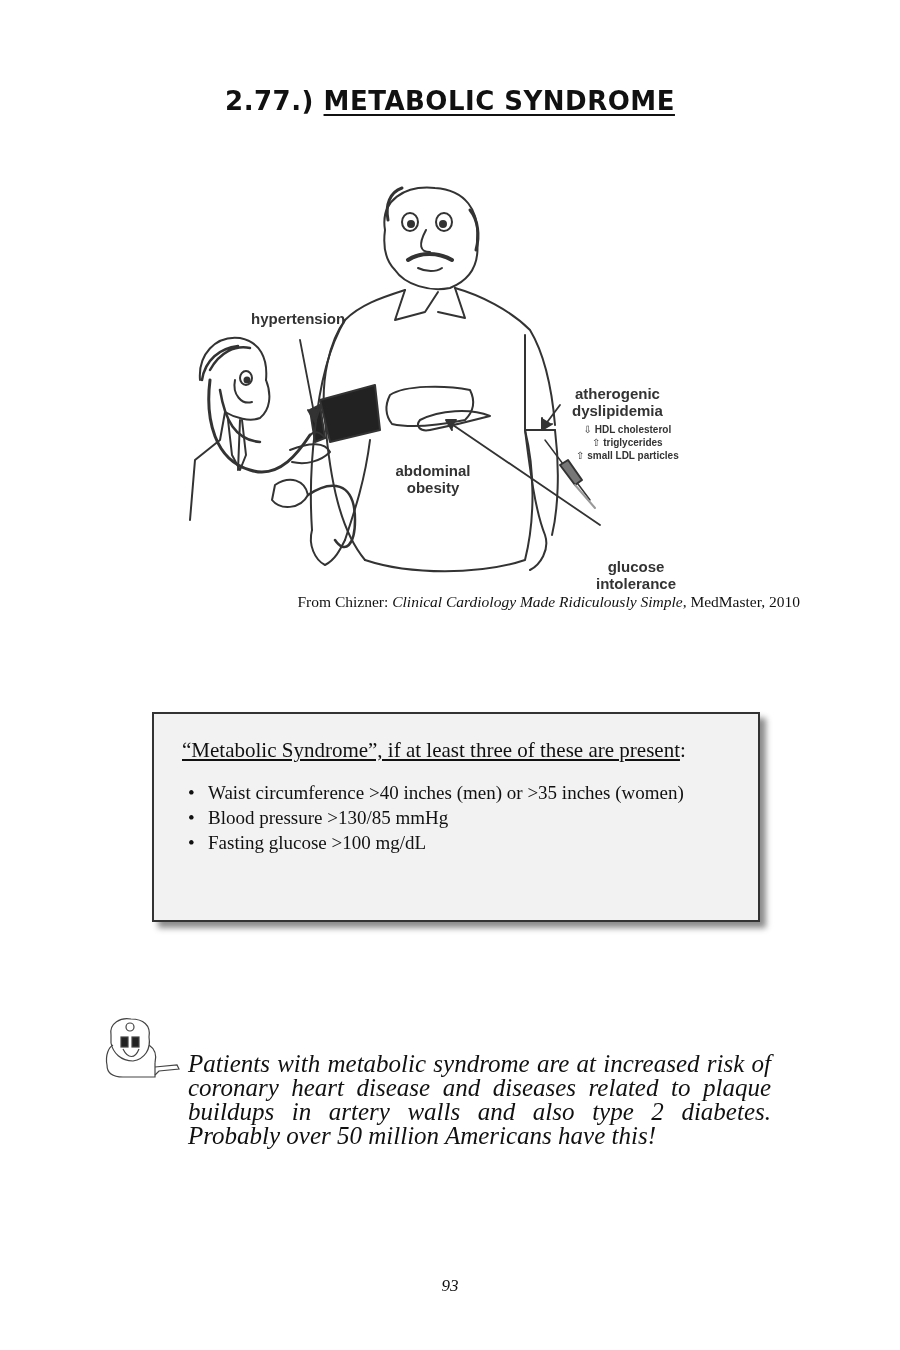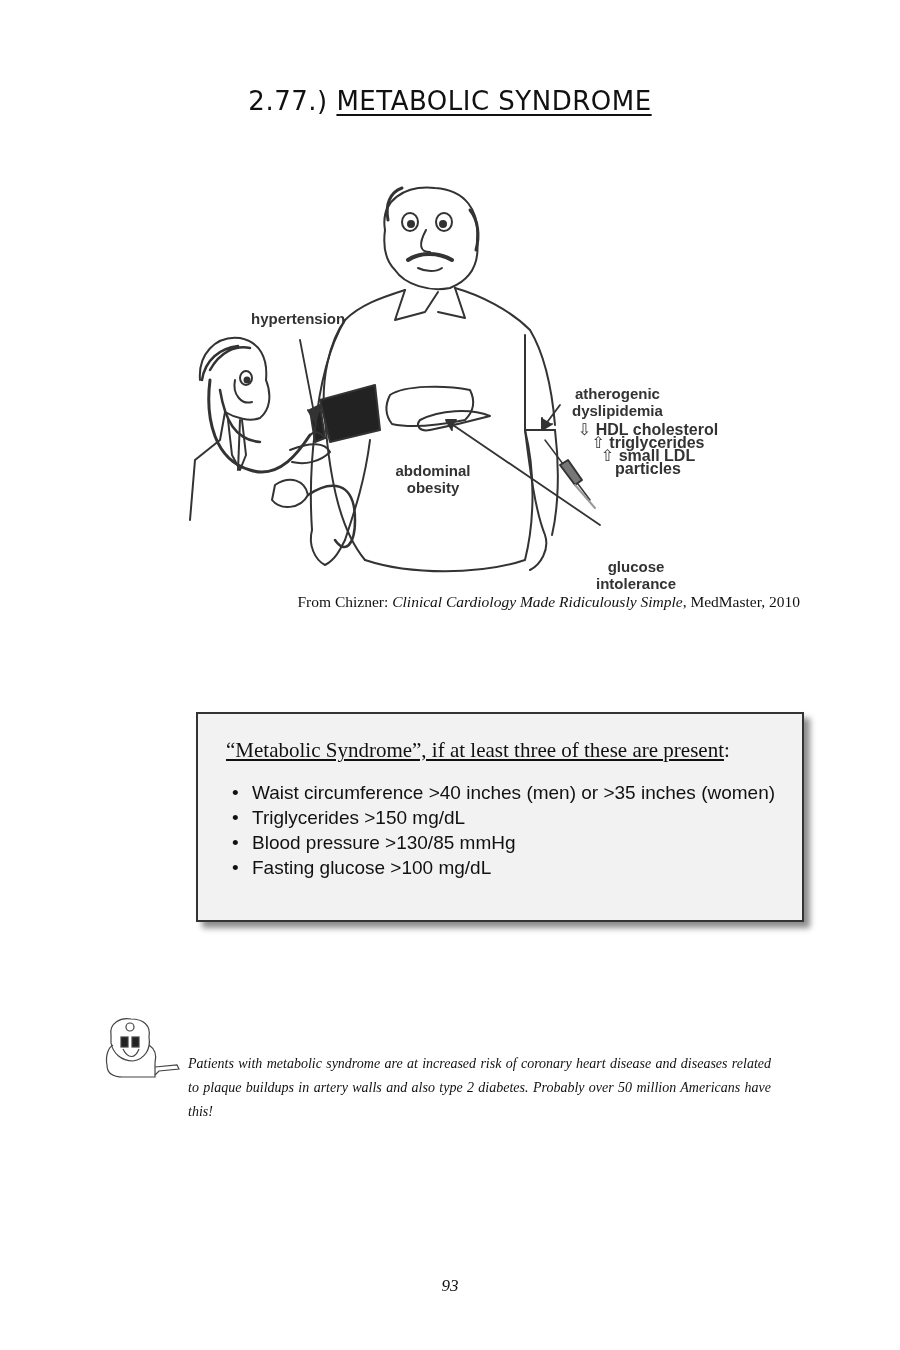--- a/index.html
+++ b/index.html
@@ -1,28 +1,28 @@
 <!DOCTYPE html>
 <html><head>
 <meta charset="utf-8">
 <style>
   html, body { margin: 0; padding: 0; }
   body { width: 900px; height: 1350px; background: #ffffff; position: relative; overflow: hidden; color: #111; }
-  .title { position: absolute; top: 86px; left: 0; width: 900px; text-align: center; font-family: "DejaVu Sans", sans-serif; font-weight: normal; font-size: 26px; letter-spacing: 0.5px; }
+  .title { position: absolute; top: 86px; left: 0; width: 900px; text-align: center; font-family: "DejaVu Sans", sans-serif; font-weight: bold; font-size: 26px; letter-spacing: 0.5px; }
   .title .u { text-decoration: underline; text-underline-offset: 4px; }
   .figure { position: absolute; left: 180px; top: 180px; width: 540px; height: 400px; }
   .lbl { position: absolute; font-family: "Liberation Sans", sans-serif; font-weight: bold; color: #333; text-align: center; }
   .caption { position: absolute; top: 593px; left: 0; width: 800px; text-align: right; font-family: "Liberation Serif", serif; font-size: 15.5px; }
   .caption i { font-style: italic; }
-  .box { position: absolute; left: 152px; top: 712px; width: 608px; height: 210px; background: #f2f2f2; border: 2px solid #333; box-shadow: 6px 6px 6px rgba(0,0,0,0.45); box-sizing: border-box; margin-left: 44px; }
+  .box { position: absolute; left: 152px; top: 712px; width: 608px; height: 210px; background: #f2f2f2; border: 2px solid #333; box-shadow: 6px 6px 6px rgba(0,0,0,0.45); box-sizing: border-box; }
   .box-heading { position: absolute; left: 28px; top: 24px; font-family: "Liberation Serif", serif; font-size: 21px; }
   .box-heading .u { text-decoration: underline; }
-  .box ul { position: absolute; left: 34px; top: 66px; margin: 0; padding: 0; list-style: none; font-family: Liberation Sans, sans-serif; font-size: 19px; line-height: 25px; }
+  .box ul { position: absolute; left: 34px; top: 66px; margin: 0; padding: 0; list-style: none; font-family: Liberation Serif, serif; font-size: 19px; line-height: 25px; }
   .box li::before { content: "•"; display: inline-block; width: 20px; }
-  .note { position: absolute; left: 188px; top: 1052px; width: 583px; font-family: "Liberation Serif", serif; font-style: italic; font-size: 14px; line-height: 24px; text-align: justify; }
+  .note { position: absolute; left: 188px; top: 1052px; width: 583px; font-family: "Liberation Serif", serif; font-style: italic; font-size: 25px; line-height: 24px; text-align: justify; }
   .doc-icon { position: absolute; left: 103px; top: 1015px; width: 80px; height: 66px; }
   .page-num { position: absolute; top: 1276px; left: 0; width: 900px; text-align: center; font-family: "Liberation Serif", serif; font-size: 17px; font-style: italic; }
 </style>
 </head>
 <body>
 
 <div class="title">
   <span>2.77.)</span>
   <span class="u">METABOLIC SYNDROME</span>
 </div>
@@ -96,42 +96,41 @@
 
   <div class="lbl" style="left:71px;top:130px;font-size:15px;">hypertension</div>
   <div class="lbl" style="left:213px;top:282px;font-size:15px;text-align:center;width:80px;">
     <div>abdominal</div>
     <div>obesity</div>
   </div>
   <div class="lbl" style="left:392px;top:205px;font-size:15px;line-height:17px;">
     <div>atherogenic</div>
     <div>dyslipidemia</div>
   </div>
-  <div class="lbl" style="left:396px;top:243px;font-size:16px;line-height:13px;">
+  <div class="lbl" style="left:396px;top:243px;font-size:10px;line-height:13px;">
     <div><span style="font-weight:normal;">⇩</span> <span>HDL cholesterol</span></div>
     <div><span style="font-weight:normal;">⇧</span> <span>triglycerides</span></div>
     <div><span style="font-weight:normal;">⇧</span> <span>small LDL particles</span></div>
   </div>
   <div class="lbl" style="left:416px;top:338px;font-size:15px;line-height:17px;margin-top:40px;">
     <div>glucose</div>
     <div>intolerance</div>
   </div>
 </div>
 
 <div class="caption">
   <span>From Chizner: </span><i>Clinical Cardiology Made Ridiculously Simple</i><span>, MedMaster, 2010</span>
 </div>
 
 <div class="box">
   <div class="box-heading">
     <span class="u">“Metabolic Syndrome”, if at least three of these are present</span><span>:</span>
   </div>
   <ul>
     <li>Waist circumference &gt;40 inches (men) or &gt;35 inches (women)</li>
-    <li>Triglycerides &gt;150 mg/dL</li>
     <li>Blood pressure &gt;130/85 mmHg</li>
     <li>Fasting glucose &gt;100 mg/dL</li>
   </ul>
 </div>
 
 <svg class="doc-icon" viewBox="0 0 80 66">
   <g fill="none" stroke="#444" stroke-width="1.2">
     <path d="M8 20 C6 8 18 2 28 4 C40 4 48 10 46 22 C48 34 42 44 30 46 C18 46 10 38 8 28 Z"></path>
     <circle cx="27" cy="12" r="4"></circle>
     <rect x="18" y="22" width="7" height="10" fill="#222"></rect>

